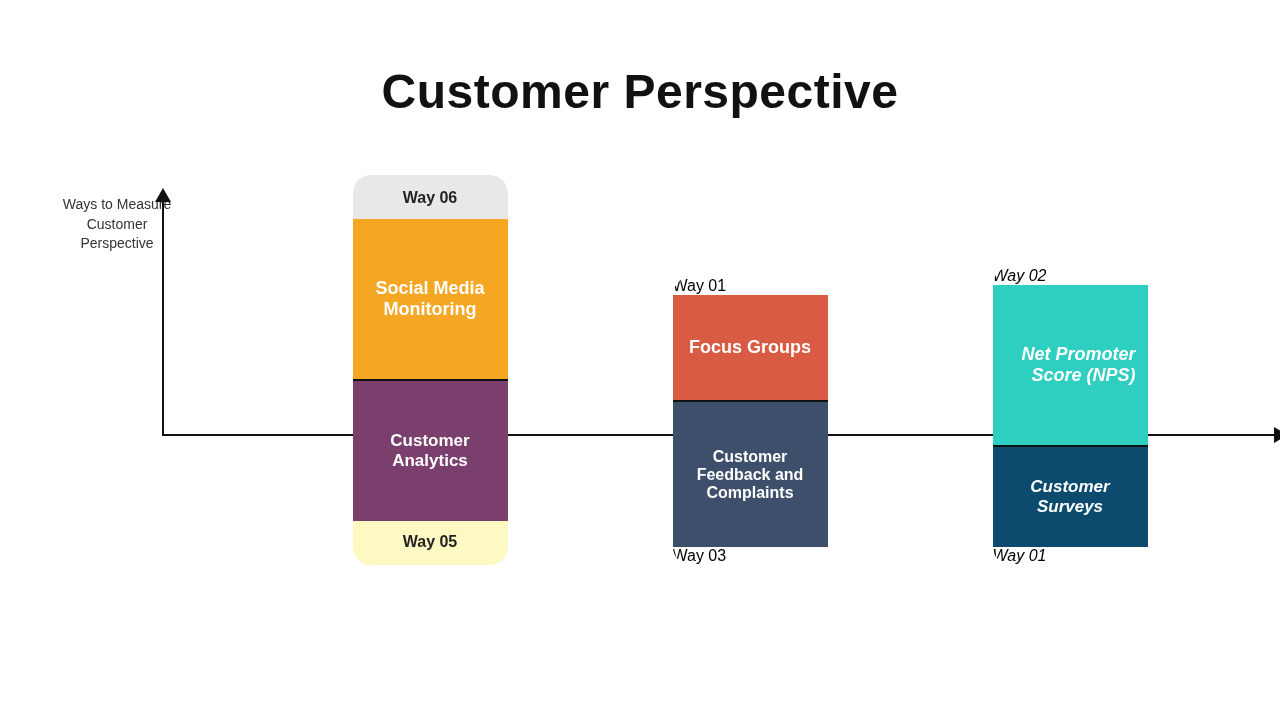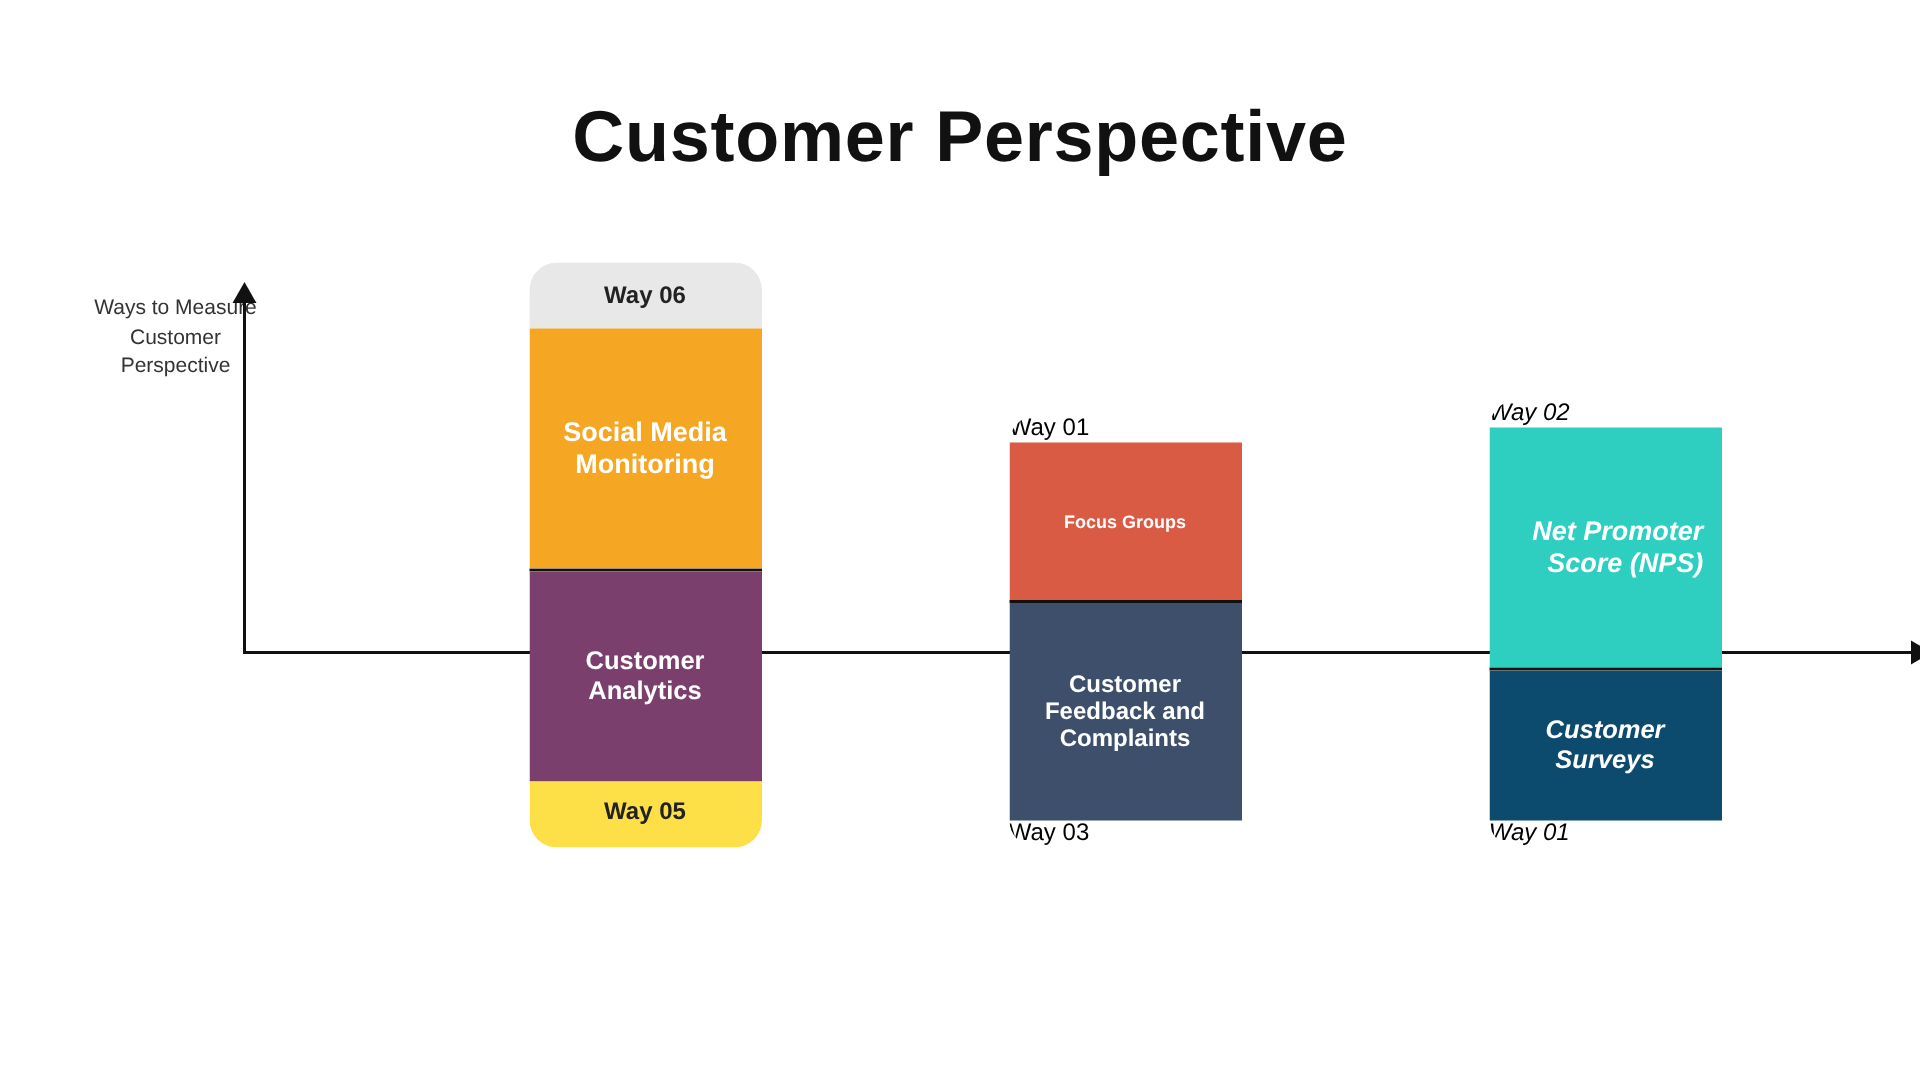--- a/index.html
+++ b/index.html
@@ -113,21 +113,21 @@
       align-items: center;
       justify-content: center;
       text-align: center;
       font-size: 17px;
       font-weight: 800;
       color: #fff;
       padding: 20px 12px;
     }
 
     .lower-card .card-footer {
-      background: #fde047;
+      background: #fef9c3;
       text-align: center;
       padding: 12px 10px 14px;
       font-size: 16px;
       font-weight: 700;
       color: #222;
       border-radius: 0 0 18px 18px;
     }
 
     
     .color-orange { background: #F5A623; }
@@ -168,21 +168,21 @@
 
     <div class="lower-card lower-05" style="width:155px; border-radius:0 0 18px 18px; overflow:hidden;">
       <div class="card-body color-purple" style="height:140px; display:flex; align-items:center; justify-content:center; text-align:center; font-size:17px; font-weight:800; color:#fff; padding:16px 12px;">Customer Analytics</div>
       <div class="card-footer">Way 05</div>
     </div>
   </div>
 
   <div style="flex:1; display:flex; flex-direction:column; align-items:center;">
     <div style="width:155px; border-radius:18px 18px 0 0; overflow:hidden;">
       <div class="card-header">Way 01</div>
-      <div class="card-body color-red" style="height:105px; display:flex; align-items:center; justify-content:center; text-align:center; font-size:12px; font-weight:800; color:#fff; padding:16px 12px;">Focus Groups</div>
+      <div class="card-body color-red" style="height:105px; display:flex; align-items:center; justify-content:center; text-align:center; font-size:18px; font-weight:800; color:#fff; padding:16px 12px;">Focus Groups</div>
     </div>
     <div style="height:2px; width:155px; background:#111;"></div>
     <div style="width:155px; border-radius:0 0 18px 18px; overflow:hidden;">
       <div class="card-body color-darkblue" style="height:145px; display:flex; align-items:center; justify-content:center; text-align:center; font-size:16px; font-weight:800; color:#fff; padding:16px 12px;">Customer Feedback and Complaints</div>
       <div class="card-footer">Way 03</div>
     </div>
   </div>
 
   <div style="flex:1; display:flex; flex-direction:column; align-items:center;font-style:italic;">
     <div style="width:155px; border-radius:18px 18px 0 0; overflow:hidden;">

